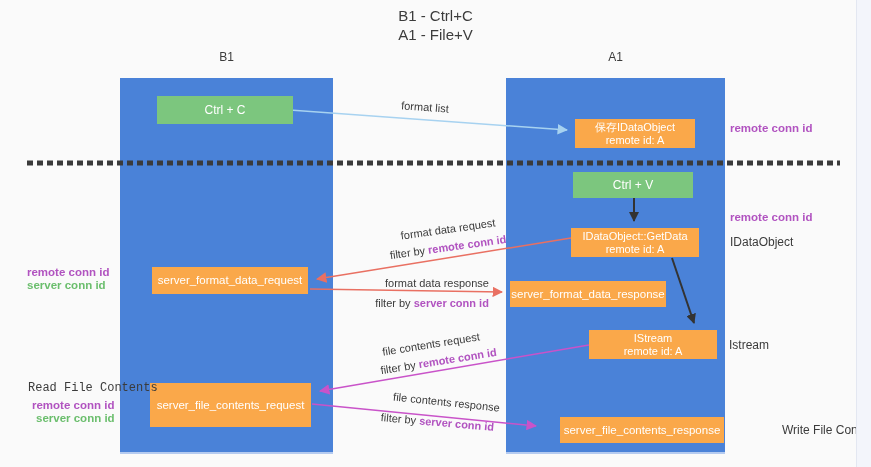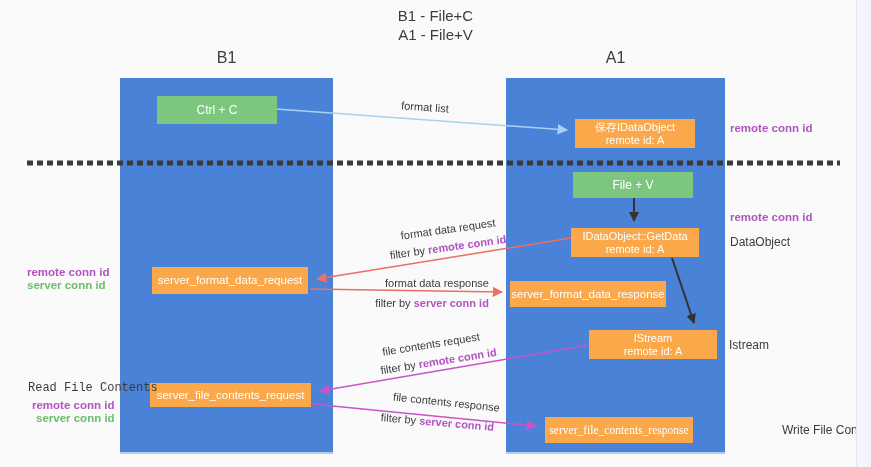--- a/index.html
+++ b/index.html
@@ -5,41 +5,41 @@
   html,body{margin:0;padding:0;background:#fafafa;}
   #canvas{
     position:relative;width:871px;height:467px;overflow:hidden;
     font-family:"Liberation Sans","DejaVu Sans",sans-serif;
     background:#fafafa;color:#3b3b3b;
   }
   .abs{position:absolute;}
   
   .title{left:0;right:0;top:6px;text-align:center;font-size:15px;line-height:19px;color:#3c3c3c;}
   
-  .lane-header{top:51px;text-align:center;font-size:16px;line-height:13px;color:#3c3c3c;}
+  .lane-header{top:51px;text-align:center;font-size:12px;line-height:13px;color:#3c3c3c;}
   .lane-header.b1{left:120px;width:213px;}
   .lane-header.a1{left:506px;width:219px;}
   
   .lane{background:#4a82d8;box-shadow:0 2px 0 rgba(173,197,238,.9);}
   .lane.b1{left:120px;top:78px;width:213px;height:374px;}
   .lane.a1{left:506px;top:78px;width:219px;height:374px;}
   
   .node{display:flex;flex-direction:column;align-items:center;justify-content:center;
         color:#fff;text-align:center;font-size:11.5px;line-height:13px;}
   .node.green{background:#7cc67e;}
   .node.orange{background:#faa84a;}
-  .bx-ctrl-c{left:157px;top:96px;width:120px;height:28px;font-size:12px;}
+  .bx-ctrl-c{left:157px;top:96px;width:136px;height:28px;font-size:12px;}
   .bx-ctrl-v{left:573px;top:172px;width:120px;height:26px;font-size:12px;}
   .bx-save{left:575px;top:119px;width:120px;height:29px;font-size:11px;}
   .bx-getdata{left:571px;top:228px;width:128px;height:29px;font-size:11px;}
   .bx-istream{left:589px;top:330px;width:128px;height:29px;font-size:11px;}
   .bx-freq{left:152px;top:267px;width:156px;height:27px;}
   .bx-fresp{left:510px;top:281px;width:156px;height:26px;}
-  .bx-filereq{left:150px;top:383px;width:161px;height:24px;}
-  .bx-fileresp{left:545px;top:417px;width:148px;height:26px;font-family:Liberation Serif, serif;}
+  .bx-filereq{left:150px;top:383px;width:161px;height:44px;}
+  .bx-fileresp{left:560px;top:417px;width:164px;height:26px;}
   
   .flow{font-size:11px;color:#3b3b3b;text-align:center;white-space:nowrap;}
   .flow .purple{color:#b153c0;font-weight:bold;}
   .lb-formatlist{left:395px;top:101px;width:60px;transform:rotate(4deg);}
   .lb-fdr{left:388px;top:223px;width:120px;transform:rotate(-8deg);}
   .lb-fdr-f{left:383px;top:241px;width:130px;transform:rotate(-8deg);}
   .lb-fdresp{left:377px;top:277px;width:120px;}
   .lb-fdresp-f{left:367px;top:297px;width:130px;}
   .lb-fcr{left:376px;top:338px;width:110px;transform:rotate(-9deg);}
   .lb-fcr-f{left:376px;top:355px;width:125px;transform:rotate(-9deg);}
@@ -63,21 +63,21 @@
   #overlay{left:0;top:0;pointer-events:none;}
   
   .right-edge{left:856px;top:0;width:15px;height:467px;background:#f3f5fb;border-left:1px solid #e3e7f1;}
 </style>
 </head>
 <body>
 
 <div id="canvas">
 
   <div class="abs title">
-    <div>B1 - File+C</div>
+    <div>B1 - Ctrl+C</div>
     <div>A1 - File+V</div>
   </div>
 
   <div class="abs lane-header b1">
     <div>B1</div>
   </div>
   <div class="abs lane-header a1">
     <div>A1</div>
   </div>
 
@@ -126,21 +126,21 @@
   </svg>
 
   <div class="abs node green bx-ctrl-c">
     <div>Ctrl + C</div>
   </div>
   <div class="abs node orange bx-save">
     <div>保存IDataObject</div>
     <div>remote id: A</div>
   </div>
   <div class="abs node green bx-ctrl-v">
-    <div>File + V</div>
+    <div>Ctrl + V</div>
   </div>
   <div class="abs node orange bx-getdata">
     <div>IDataObject::GetData</div>
     <div>remote id: A</div>
   </div>
   <div class="abs node orange bx-freq">
     <div>server_format_data_request</div>
   </div>
   <div class="abs node orange bx-fresp">
     <div>server_format_data_response</div>
@@ -169,21 +169,21 @@
   <div class="abs flow lb-fcr-f">
     <span>filter by </span><span class="purple">remote conn id</span>
   </div>
   <div class="abs flow lb-fcresp">file contents response</div>
   <div class="abs flow lb-fcresp-f">
     <span>filter by </span><span class="purple">server conn id</span>
   </div>
 
   <div class="abs ann purple an-rc-top">remote conn id</div>
   <div class="abs ann purple an-rc-mid">remote conn id</div>
-  <div class="abs ann an-dataobject">DataObject</div>
+  <div class="abs ann an-dataobject">IDataObject</div>
   <div class="abs ann an-istream">Istream</div>
   <div class="abs ann an-write">Write File Contents</div>
   <div class="abs ann an-read">Read File Contents</div>
   <div class="abs ann purple an-lm-r">remote conn id</div>
   <div class="abs ann green an-lm-s">server conn id</div>
   <div class="abs ann purple an-lb-r">remote conn id</div>
   <div class="abs ann green an-lb-s">server conn id</div>
 
   <div class="abs right-edge"></div>
 

